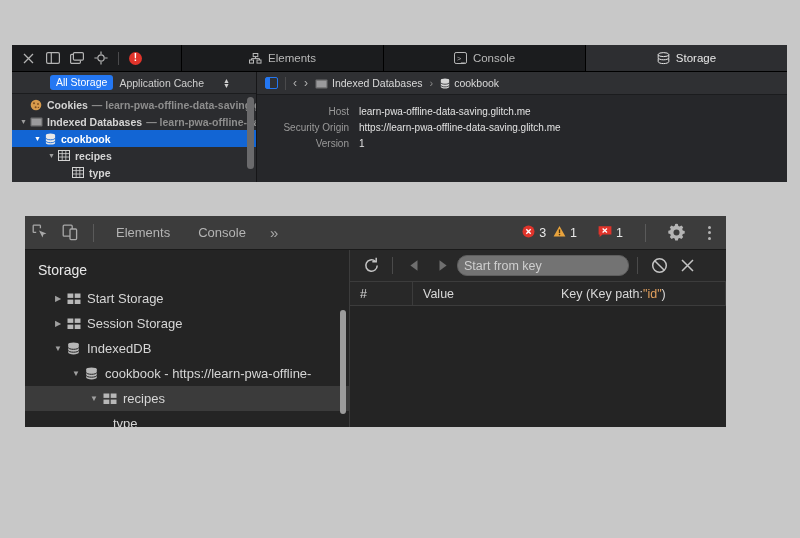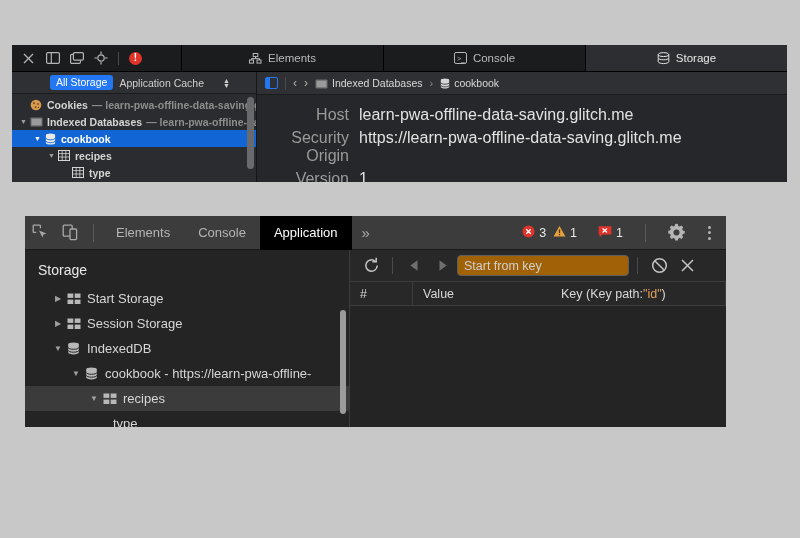--- a/index.html
+++ b/index.html
@@ -104,21 +104,21 @@
     font-size: 10.5px; color: #cfcfcf;
   }
   .si-navsq { width: 13px; height: 12px; border: 1.5px solid #2477f2; border-radius: 2px;
     display: inline-flex; align-items: stretch; }
   .si-navsq i { display: block; width: 4px; background: #2477f2; border-right: 1px solid #2477f2;}
   .si-vline { width: 1px; height: 13px; background: #4a4a4c; }
   .si-arrow { color: #b0b0b0; font-size: 12px; }
   .si-crumb { display: inline-flex; align-items: center; gap: 4px; color: #d9d9d9; }
   .si-crumbsep { color: #8a8a8a; font-size: 11px; }
 
-  .si-props { padding: 11px 0 0 0; font-size: 16px; }
+  .si-props { padding: 11px 0 0 0; font-size: 10px; }
   .si-prop { display: flex; margin-bottom: 5px; }
   .si-plabel { width: 92px; flex: 0 0 92px; text-align: right; color: #9a9a9a;
     margin-right: 10px; }
   .si-pval { color: #e2e2e2; }
 
   
   #chrome-devtools {
     position: absolute;
     left: 25px; top: 216px;
     width: 701px; height: 211px;
@@ -178,22 +178,22 @@
   .cd-toolbar {
     height: 32px; flex: 0 0 32px; background: #282828;
     display: flex; align-items: center; gap: 2px; padding: 0 8px;
     border-bottom: 1px solid #3c3c3c;
   }
   .cd-tbtn { width: 26px; height: 24px; display: flex; align-items: center;
     justify-content: center; color: #c4c4c4; }
   .cd-tbtn.dim { color: #6f6f6f; }
   .cd-tdiv { width: 1px; height: 17px; background: #4a4a4a; margin: 0 6px; }
   .cd-keyinput {
-    flex: 0 0 172px; height: 21px; background: #a16207;
-    border: 1px solid #5e5e5e; border-radius: 4px;
+    flex: 0 0 172px; height: 21px; background: #737373;
+    border: 1px solid #5e5e5e; border-radius: 10px;
     display: flex; align-items: center; padding: 0 6px;
     font-size: 12.5px; color: #cfcfcf;
   }
   .cd-thead {
     height: 24px; flex: 0 0 24px; background: #282828;
     display: flex; align-items: stretch; border-bottom: 1px solid #3c3c3c;
     font-size: 12.5px; color: #d8d8d8;
   }
   .cd-th { display: flex; align-items: center; padding-left: 10px;
     border-right: 1px solid #3c3c3c; }
@@ -404,21 +404,20 @@
     </span>
     <span class="cd-tool">
       <svg width="17" height="17" viewBox="0 0 17 17">
           <rect x="1.2" y="1.2" width="9" height="11" rx="1" stroke="#a8a8a8" stroke-width="1.3" fill="none"></rect>
           <rect x="8" y="5" width="6.6" height="10.6" rx="1" stroke="#a8a8a8" stroke-width="1.3" fill="#3c3c3c"></rect>
         </svg>
     </span>
     <span class="cd-divider"></span>
     <div class="cd-tab">Elements</div>
     <div class="cd-tab">Console</div>
-    <div class="cd-tab active">Application</div>
     <div class="cd-more">»</div>
     <div class="cd-spacer"></div>
     <div class="cd-badges">
       <div class="cd-badge">
         <span>
           <svg width="13" height="13" viewBox="0 0 13 13">
               <circle cx="6.5" cy="6.5" r="6" fill="#e0342b"></circle>
               <path d="M4.3 4.3l4.4 4.4M8.7 4.3l-4.4 4.4" stroke="#fff" stroke-width="1.4"></path>
             </svg>
         </span>

